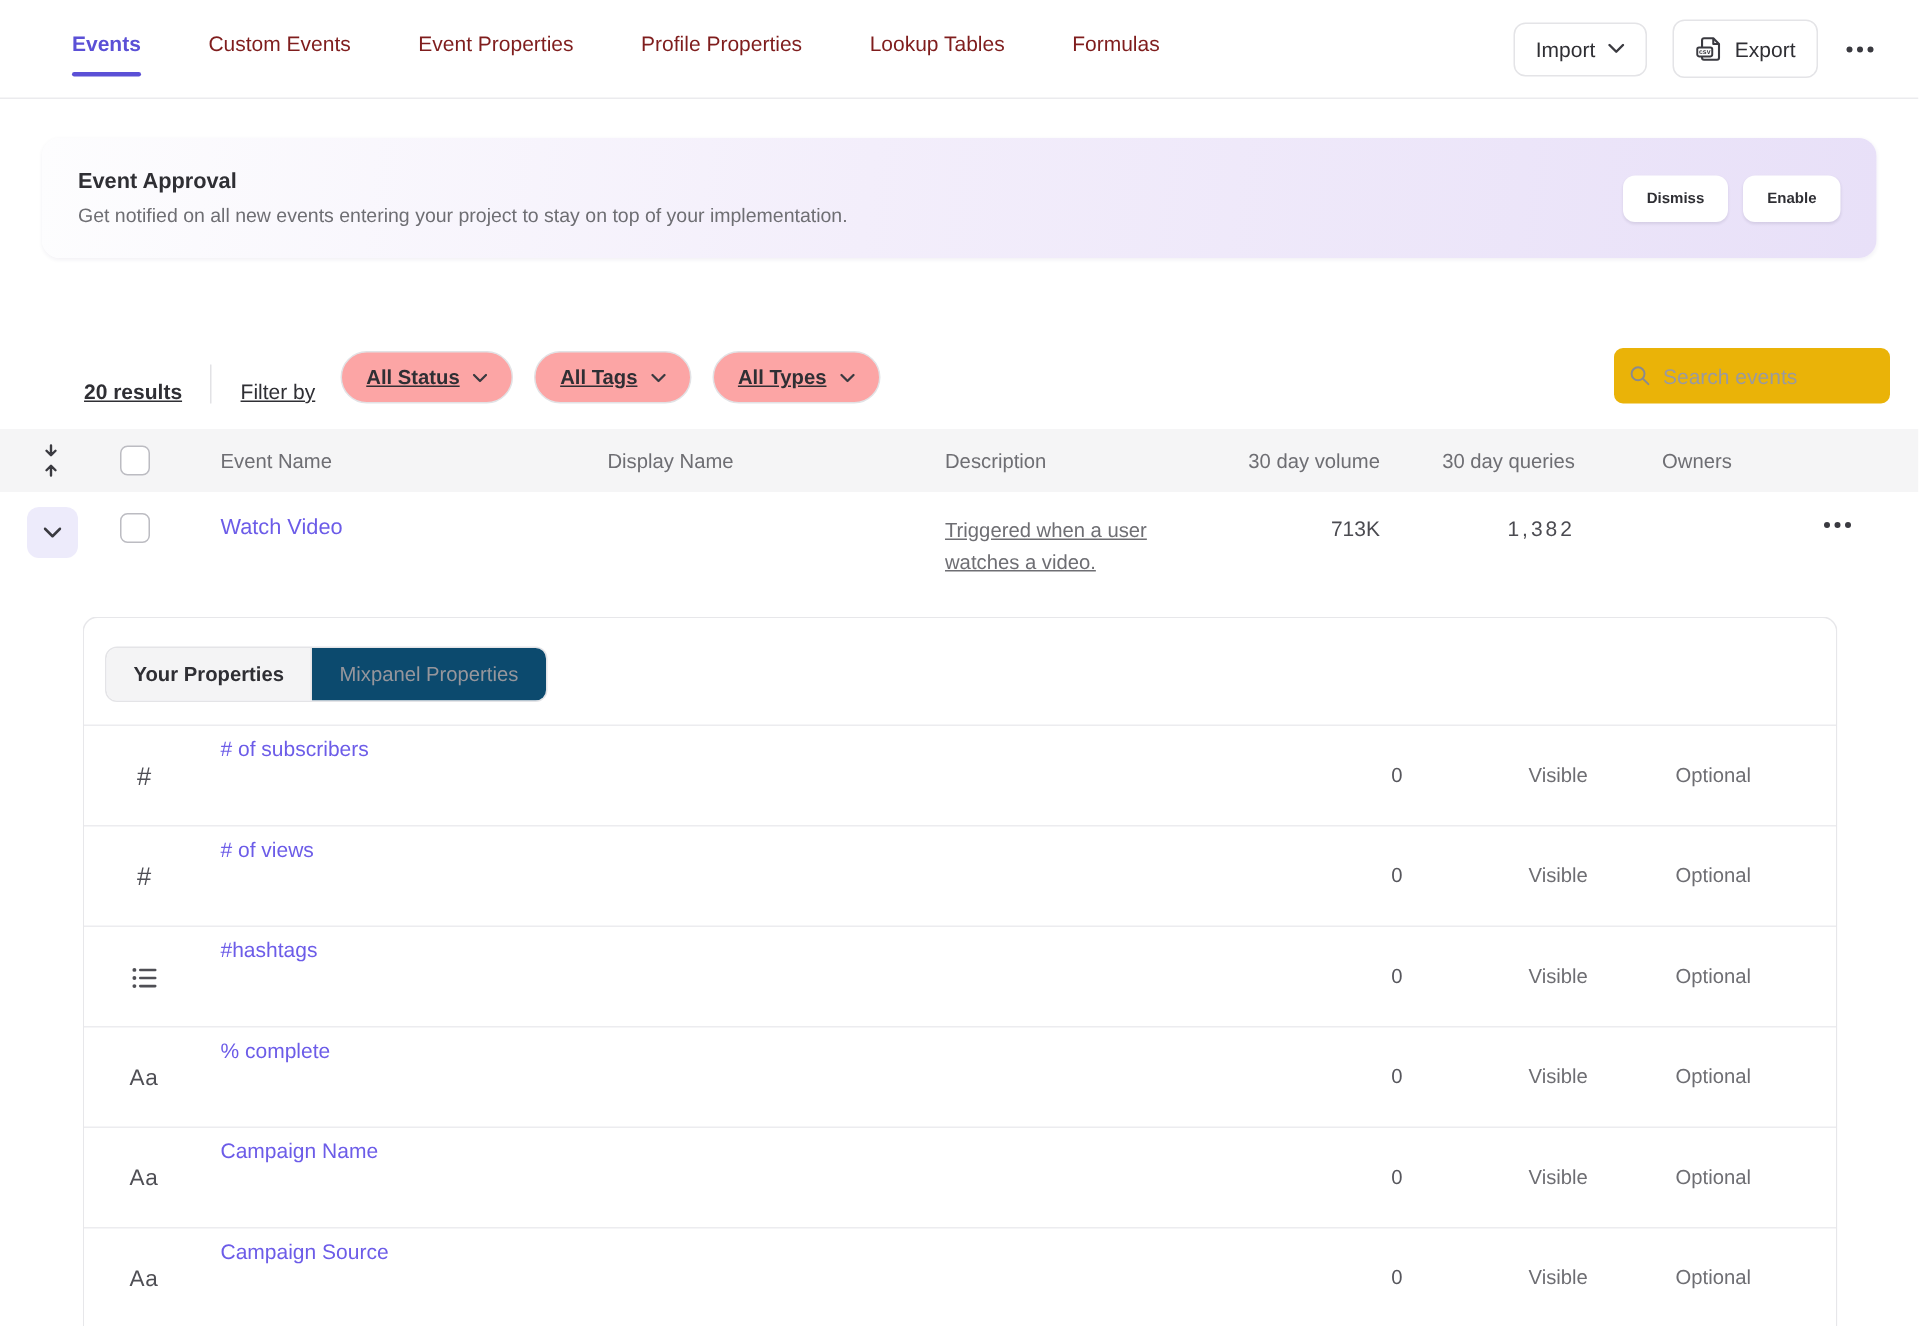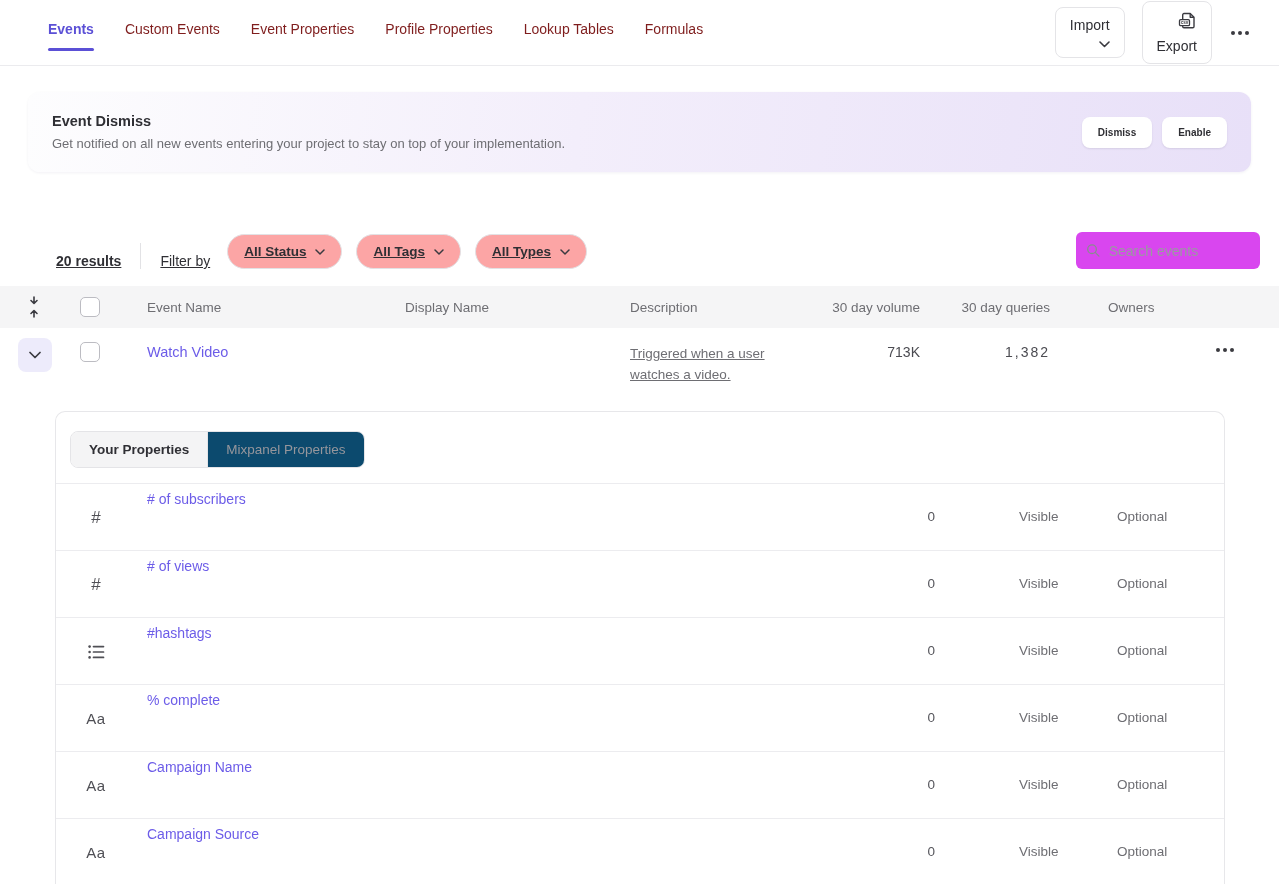--- a/index.html
+++ b/index.html
@@ -6,30 +6,30 @@
   html,body { width:1279px; height:884px; }
   body {
     font-family:"Liberation Sans", sans-serif;
     background:#ffffff; color:#2f2f34; overflow:hidden; position:relative;
   }
   
   .topbar {
     height:66px; background:#fff; border-bottom:1px solid #ebebee;
     display:flex; align-items:center; padding:0 28px 0 48px;
   }
-  .nav-tabs { display:flex; gap:31px; align-items:center; }
+  .nav-tabs { display:flex; gap:45px; align-items:center; }
   .nav-tab { font-size:14px; color:#7f1d1d; font-weight:500; cursor:pointer; position:relative; padding:6px 0 14px; }
   .nav-tab.active { color:#5b50d6; font-weight:700; }
   .nav-tab.active .underline {
     position:absolute; left:0; right:0; bottom:0; height:3px; border-radius:2px; background:#5b50d6;
   }
   .topbar-actions { margin-left:auto; display:flex; align-items:center; gap:17px; }
   .btn-outline {
-    display:flex; align-items:flex-end; gap:8px; border:1px solid #e4e4e7; border-radius:8px;
-    background:#fff; padding:9px 14px; font-size:14px; font-weight:500; color:#2f2f34; cursor:pointer;flex-direction:column;
+    display:flex; align-items:center; gap:8px; border:1px solid #e4e4e7; border-radius:8px;
+    background:#fff; padding:9px 14px; font-size:14px; font-weight:500; color:#2f2f34; cursor:pointer;
   }
   .dots { display:flex; gap:3px; padding:6px 2px; cursor:pointer; }
   .dots i { width:4px; height:4px; border-radius:50%; background:#3a3a40; }
   
   .banner {
     margin:26px 28px 0; height:80px; border-radius:12px;
     background:linear-gradient(97deg,#fdfdfe 0%,#f3eefb 45%,#e8e0f8 100%);
     box-shadow:0 1px 3px rgba(40,20,80,0.06);
     display:flex; align-items:center; padding:0 24px;
   }
@@ -45,21 +45,21 @@
   .filter-row { margin-top:60px; height:37px; display:flex; align-items:flex-end; padding-left:56px; position:relative;text-decoration:underline; }
   .results-count { font-size:14px; font-weight:600; color:#2f2f34; }
   .vdiv { width:1px; height:26px; background:#e2e2e5; margin:0 19px; }
   .filter-by { font-size:14px; font-weight:500; color:#2f2f34; margin-right:17px; }
   .pill {
     display:flex; align-items:center; gap:9px; border:1px solid #e2e2e5; border-radius:18px;
     background:#fca5a5; padding:9px 16px; font-size:13.5px; font-weight:600; color:#2f2f34;
     margin-right:14px; cursor:pointer;
   }
   .search-box {
-    position:absolute; right:19px; top:0; width:184px; height:37px; background:#d946ef;
+    position:absolute; right:19px; top:0; width:184px; height:37px; background:#eab308;
     border-radius:6px; display:flex; align-items:center; padding:0 10px; gap:8px;
   }
   .search-box input {
     border:none; background:transparent; outline:none; font-family:inherit;
     font-size:14px; color:#2f2f34; width:100%;
   }
   .search-box input::placeholder { color:#9a9aa0; }
   
   .thead { margin-top:17px; height:42px; background:#f5f5f6; position:relative; }
   .thead .cell { position:absolute; top:0; height:42px; display:flex; align-items:center;
@@ -137,21 +137,21 @@
     <div class="dots">
         <i></i>
         <i></i>
         <i></i>
       </div>
   </div>
 </div>
 
 <div class="banner">
   <div>
-    <div class="banner-title">Event Dismiss</div>
+    <div class="banner-title">Event Approval</div>
     <div class="banner-desc">Get notified on all new events entering your project to stay on top of your implementation.</div>
   </div>
   <div class="banner-actions">
     <button class="btn-white">Dismiss</button>
     <button class="btn-white">Enable</button>
   </div>
 </div>
 
 <div class="filter-row">
   <span class="results-count">20 results</span>

